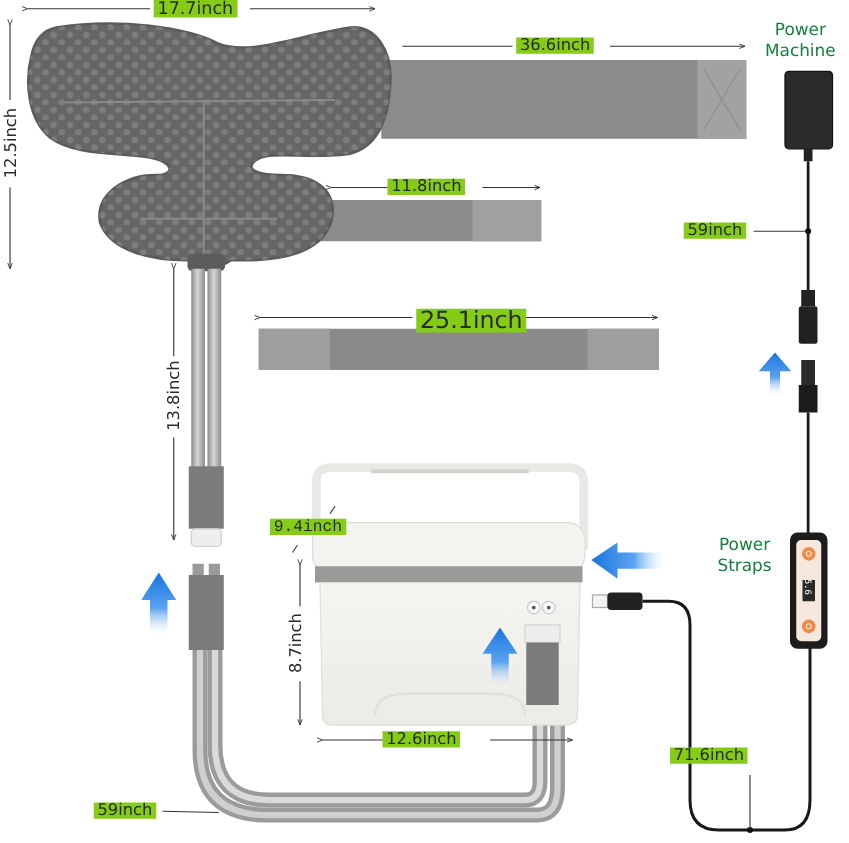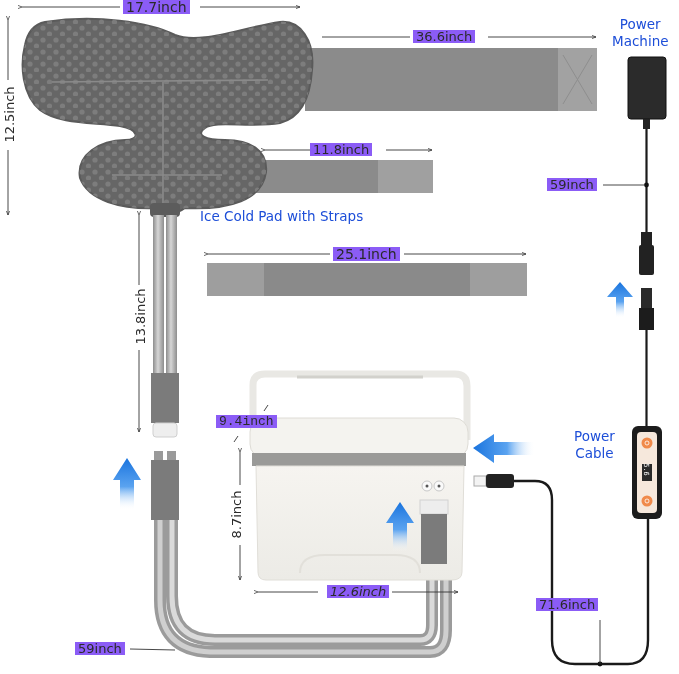--- a/index.html
+++ b/index.html
@@ -1,20 +1,20 @@
 <!DOCTYPE html>
 <html><head>
 <meta charset="utf-8">
 <style>
   html, body { margin: 0; padding: 0; background: #ffffff; }
   body { width: 679px; height: 674px; position: relative; overflow: hidden;
          font-family: "DejaVu Sans", sans-serif; color: #222; }
   #stage { position: absolute; left: 0; top: 0; width: 679px; height: 674px; }
-  .lbl { position: absolute; font-size: 13px; color: #2a2a2a; white-space: nowrap; line-height: 1; background: #8b5cf6; padding: 0 3px; }
-  .title { position: absolute; font-size: 13.5px; color: #1d4ed8; white-space: nowrap; line-height: 1; }
+  .lbl { position: absolute; font-size: 13px; color: #2a2a2a; white-space: nowrap; line-height: 1; background: #84cc16; padding: 0 3px; }
+  .title { position: absolute; font-size: 13.5px; color: #15803d; white-space: nowrap; line-height: 1; }
   .vlbl { position: absolute; font-size: 13px; color: #2a2a2a; white-space: nowrap; line-height: 1;
           transform: rotate(-90deg); transform-origin: center; background: #fff; padding: 0 3px; }
   .center { text-align: center; }
 </style>
 </head>
 <body>
 
 <div id="stage">
   <svg width="679" height="674" viewBox="0 0 679 674" xmlns="http://www.w3.org/2000/svg" style="position:absolute;left:0;top:0">
     <defs>
@@ -190,33 +190,32 @@
       <line x1="130" y1="649" x2="175" y2="650"></line>
 
       <line x1="600" y1="620" x2="600" y2="664"></line>
     </g>
   </svg>
 
   <span class="lbl" style="left:123px; top:0px; font-size:14px;">17.7inch</span>
   <span class="vlbl" style="left:-22px; top:108px; font-size:13px;">12.5inch</span>
   <span class="lbl" style="left:413px; top:30px;">36.6inch</span>
   <span class="lbl" style="left:310px; top:143px;">11.8inch</span>
-  <span class="title" style="left:200px; top:210px;">Ice Cold Pad with Straps</span>
-  <span class="lbl" style="left:333px; top:247px; font-size:14px;">25.1inch</span>
+  <span class="lbl" style="left:333px; top:247px; font-size:19px;">25.1inch</span>
   <span class="vlbl" style="left:109px; top:310px;">13.8inch</span>
   <span class="lbl" style="left:216px; top:415px;font-family:Liberation Mono, monospace;">9.4inch</span>
   <span class="vlbl" style="left:210px; top:508px;">8.7inch</span>
-  <span class="lbl" style="left:327px; top:585px;font-style:italic;">12.6inch</span>
+  <span class="lbl" style="left:306px; top:585px;">12.6inch</span>
   <span class="lbl" style="left:75px; top:642px;">59inch</span>
 
   <div class="title center" style="left:612px; top:16px; line-height:1.25;">
     <div>Power</div>
     <div>Machine</div>
   </div>
   <span class="lbl" style="left:547px; top:178px;">59inch</span>
 
   <div class="title center" style="left:574px; top:428px; line-height:1.25;">
     <div>Power</div>
-    <div>Cable</div>
+    <div>Straps</div>
   </div>
   <span style="position:absolute; left:639px; top:466px; font-size:7px; color:#fff; font-family:'DejaVu Sans Mono', monospace; transform:rotate(90deg); line-height:1;">5.6</span>
   <span class="lbl" style="left:536px; top:598px;">71.6inch</span>
 </div>
 
 </body></html>

